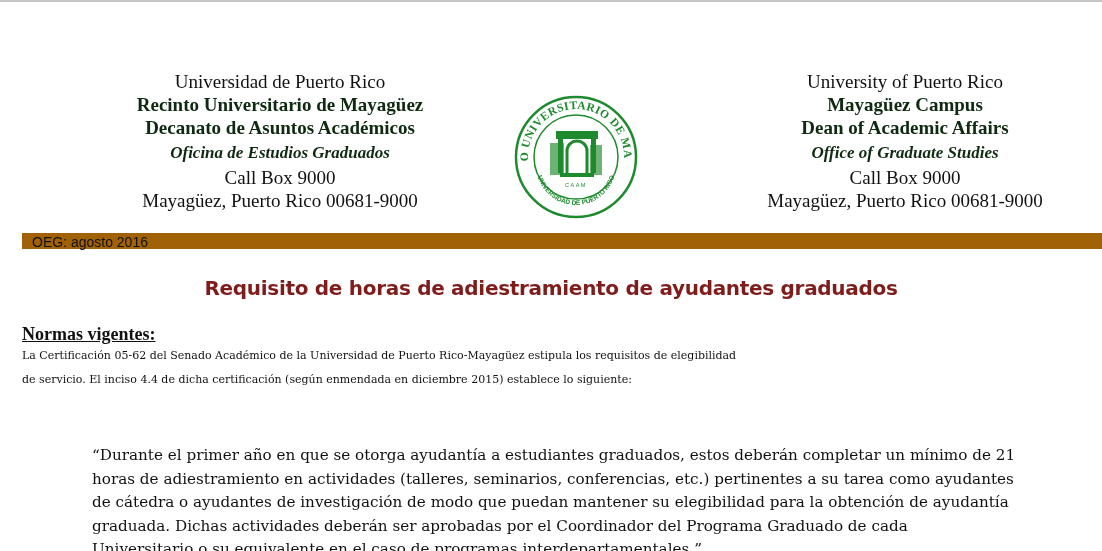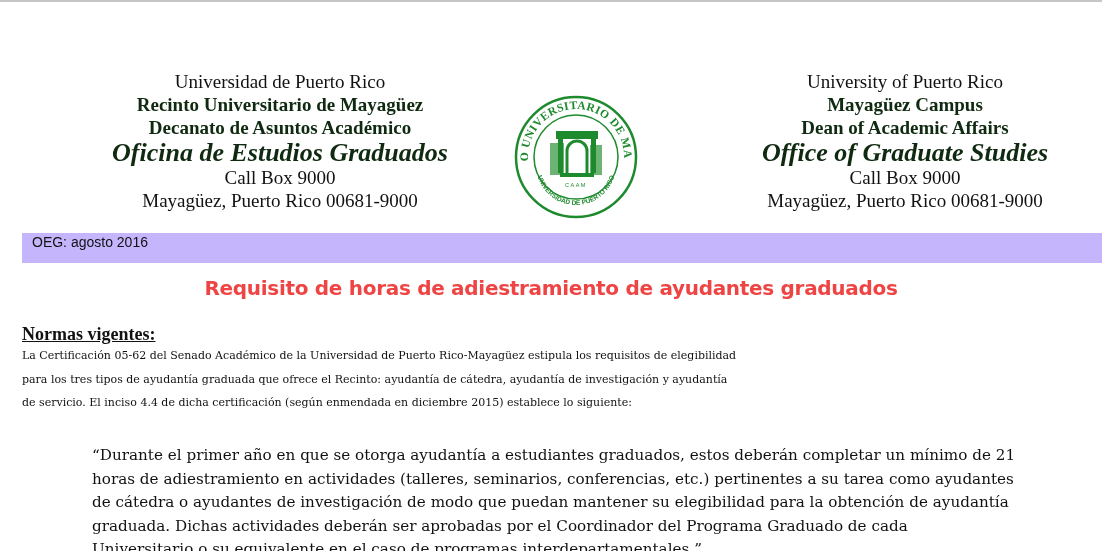--- a/index.html
+++ b/index.html
@@ -10,31 +10,31 @@
   }
   .top-edge { position: absolute; left: 0; top: 0; width: 1102px; height: 2px; background: #c6c6c6; }
   .hdr-col {
     position: absolute; top: 70px; text-align: center;
     font-family: "Liberation Serif", serif; line-height: 23px;
   }
   .hdr-left { left: 60px; width: 440px; }
   .hdr-right { left: 700px; width: 410px; }
   .hdr-col .l-plain { font-size: 19px; color: #111; }
   .hdr-col .l-bold { font-size: 19px; font-weight: bold; color: #0f2a10; }
-  .hdr-col .l-ital { font-size: 26px; font-weight: bold; font-style: italic; color: #0f2a10; line-height: 27px; }
+  .hdr-col .l-ital { font-size: 17px; font-weight: bold; font-style: italic; color: #0f2a10; line-height: 27px; }
   .seal { position: absolute; left: 514px; top: 95px; width: 124px; height: 124px; }
   .date-bar {
-    position: absolute; left: 22px; top: 233px; width: 1080px; height: 30px;
-    background: #c4b5fd; font-family: "Liberation Sans", sans-serif; font-size: 14px;
+    position: absolute; left: 22px; top: 233px; width: 1080px; height: 16px;
+    background: #a16207; font-family: "Liberation Sans", sans-serif; font-size: 14px;
     line-height: 18px; color: #111;
   }
   .date-bar span { padding-left: 10px; }
   .title {
     position: absolute; left: 0; top: 276px; width: 1102px; text-align: center;
-    font-family: "DejaVu Sans", sans-serif; font-weight: bold; font-size: 20px; color: #ef4444;
+    font-family: "DejaVu Sans", sans-serif; font-weight: bold; font-size: 20px; color: #7f1d1d;
     letter-spacing: -0.3px;
   }
   .section-head {
     position: absolute; left: 22px; top: 324px;
     font-family: "Liberation Serif", serif; font-weight: bold; font-size: 18px; text-decoration: underline;
   }
   .body-para {
     position: absolute; left: 22px; top: 344px; width: 1080px;
     font-family: "DejaVu Serif", serif; font-size: 11px; line-height: 23.5px; color: #111;
     white-space: nowrap;
@@ -47,21 +47,21 @@
   .line { display: block; }
 </style>
 </head>
 <body>
 
 <div class="top-edge"></div>
 
 <div class="hdr-col hdr-left">
   <div class="l-plain">Universidad de Puerto Rico</div>
   <div class="l-bold">Recinto Universitario de Mayagüez</div>
-  <div class="l-bold">Decanato de Asuntos Académico</div>
+  <div class="l-bold">Decanato de Asuntos Académicos</div>
   <div class="l-ital">Oficina de Estudios Graduados</div>
   <div class="l-plain">Call Box 9000</div>
   <div class="l-plain">Mayagüez, Puerto Rico  00681-9000</div>
 </div>
 
 <svg class="seal" viewBox="0 0 124 124">
   <defs>
     <path id="arcTop" d="M 14 62 A 48 48 0 0 1 110 62"></path>
     <path id="arcBot" d="M 22 70 A 40 40 0 0 0 102 70"></path>
   </defs>
@@ -95,21 +95,20 @@
 <div class="date-bar">
   <span>OEG: agosto 2016</span>
 </div>
 
 <div class="title">Requisito de horas de adiestramiento de ayudantes graduados</div>
 
 <div class="section-head">Normas vigentes:</div>
 
 <div class="body-para">
   <span class="line">La Certificación 05-62 del Senado Académico de la Universidad de Puerto Rico-Mayagüez estipula los requisitos de elegibilidad</span>
-  <span class="line">para los tres tipos de ayudantía graduada que ofrece el Recinto: ayudantía de cátedra, ayudantía de investigación y ayudantía</span>
   <span class="line">de servicio. El inciso 4.4 de dicha certificación (según enmendada en diciembre 2015) establece lo siguiente:</span>
 </div>
 
 <div class="quote">
   <span class="line">“Durante el primer año en que se otorga ayudantía a estudiantes graduados, estos deberán completar un mínimo de 21</span>
   <span class="line">horas de adiestramiento en actividades (talleres, seminarios, conferencias, etc.) pertinentes a su tarea como ayudantes</span>
   <span class="line">de cátedra o ayudantes de investigación de modo que puedan mantener su elegibilidad para la obtención de ayudantía</span>
   <span class="line">graduada. Dichas actividades deberán ser aprobadas por el Coordinador del Programa Graduado de cada</span>
   <span class="line">Universitario o su equivalente en el caso de programas interdepartamentales.”</span>
 </div>

